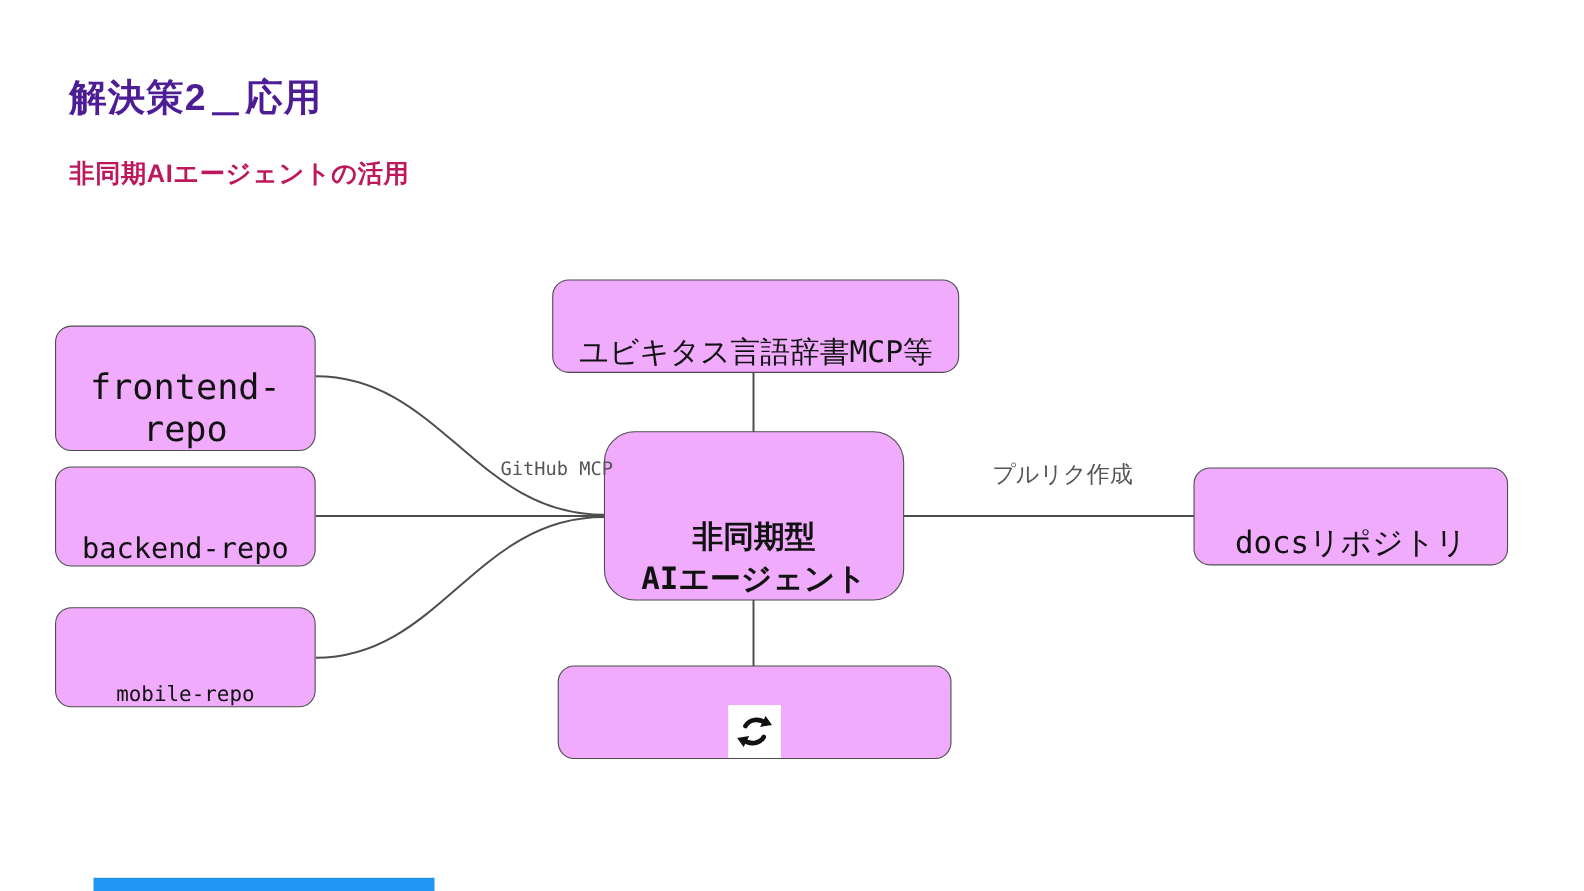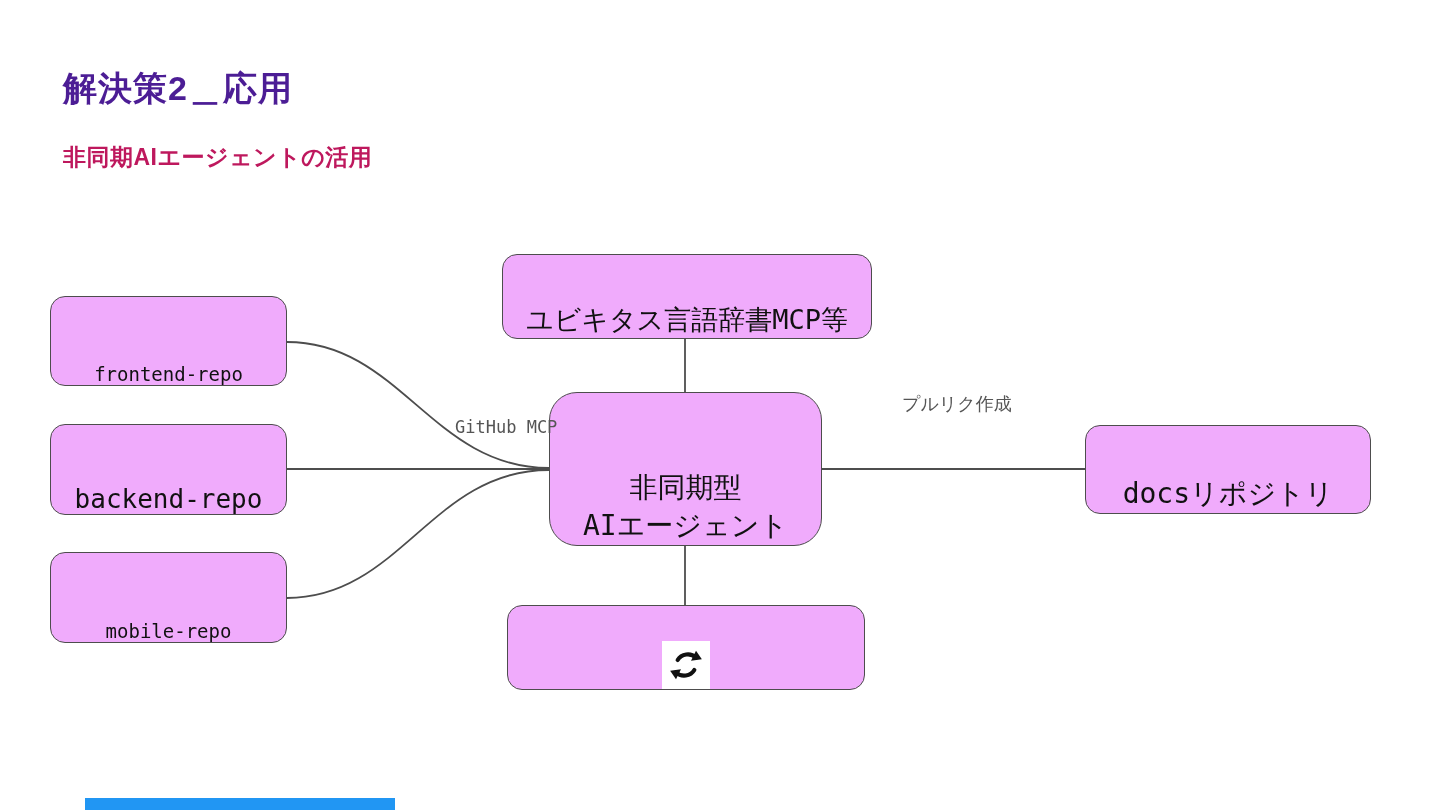--- a/index.html
+++ b/index.html
@@ -34,26 +34,26 @@
     background: #f0abfc;
     border: 1.5px solid #4d4d4d;
     border-radius: 15px;
     display: flex;
     align-items: flex-end;
     justify-content: center;
     font-family: "DejaVu Sans Mono", monospace;
     color: #111111;
     text-align: center;
   }
-  .node-frontend { left: 50px;  top: 296px; width: 237px; height: 90px;  font-size: 19px; }
+  .node-frontend { left: 50px;  top: 296px; width: 237px; height: 114px;  font-size: 32px; }
   .node-backend  { left: 50px;  top: 424px; width: 237px; height: 91px;  font-size: 26px; }
   .node-mobile   { left: 50px;  top: 552px; width: 237px; height: 91px;  font-size: 19px; }
   .node-dict     { left: 502px; top: 254px; width: 370px; height: 85px;  font-size: 27px; }
   .node-agent    { left: 549px; top: 392px; width: 273px; height: 154px; font-size: 28px;
-                   border-radius: 28px; line-height: 1.35; white-space: pre-line; }
+                   border-radius: 28px; line-height: 1.35; white-space: pre-line; font-weight: bold; }
   .node-docs     { left: 1085px; top: 425px; width: 286px; height: 89px; font-size: 28px; }
   .node-actions  { left: 507px; top: 605px; width: 358px; height: 85px;  font-size: 28px; gap: 17px; }
 
   .icon-box {
     width: 48px; height: 48px;
     background: #ffffff;
     display: flex;
     align-items: center;
     justify-content: center;
     flex: 0 0 auto;
@@ -61,21 +61,21 @@
   .icon-box svg { width: 40px; height: 40px; }
 
   .edge-label {
     position: absolute;
     font-family: "DejaVu Sans Mono", monospace;
     color: #555555;
     background: transparent;
     white-space: nowrap;
   }
   .label-github-mcp   { left: 455px; top: 417px; font-size: 17px; }
-  .label-pull-request { left: 902px; top: 392px; font-size: 18px; }
+  .label-pull-request { left: 902px; top: 417px; font-size: 21px; }
 
   .progress-bar {
     position: absolute;
     left: 85px; bottom: 0;
     width: 310px; height: 12px;
     background: #2196f3;
   }
 </style>
 </head>
 <body>

